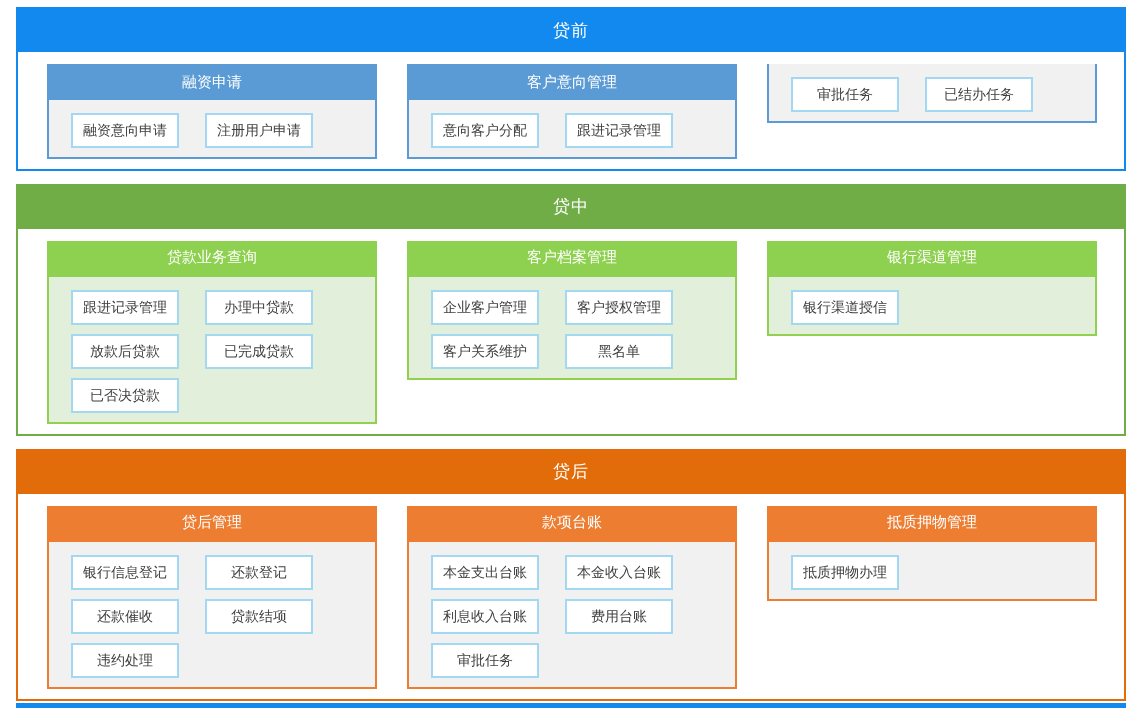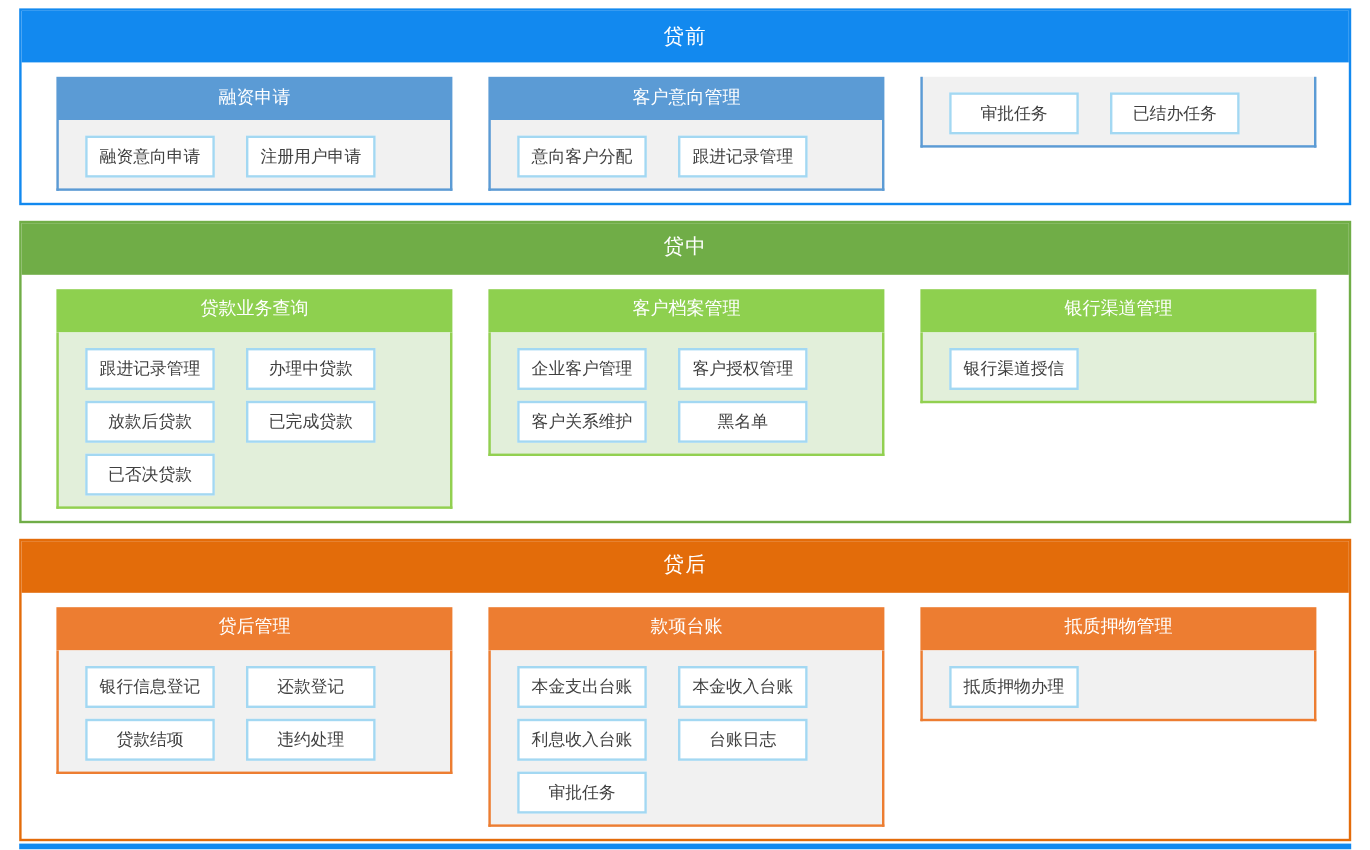--- a/index.html
+++ b/index.html
@@ -137,31 +137,32 @@
       </div>
     </section>
     <section class="zone zone-gap" style="--zone-border: #e36c0a; --zone-header-bg: #e36c0a; --panel-header-bg: #ed7d31; --panel-border: #ed7d31; --panel-body-bg: #f1f1f1;">
       <div class="zone-header">贷后</div>
       <div class="zone-body">
         <div class="panel">
           <div class="panel-header">贷后管理</div>
           <div class="panel-body">
             <button class="menu-btn" type="button">银行信息登记</button>
             <button class="menu-btn" type="button">还款登记</button>
+            <button class="menu-btn" type="button">还款催收</button>
             <button class="menu-btn" type="button">贷款结项</button>
             <button class="menu-btn" type="button">违约处理</button>
           </div>
         </div>
         <div class="panel">
           <div class="panel-header">款项台账</div>
           <div class="panel-body">
             <button class="menu-btn" type="button">本金支出台账</button>
             <button class="menu-btn" type="button">本金收入台账</button>
             <button class="menu-btn" type="button">利息收入台账</button>
-            <button class="menu-btn" type="button">台账日志</button>
+            <button class="menu-btn" type="button">费用台账</button>
             <button class="menu-btn" type="button">审批任务</button>
           </div>
         </div>
         <div class="panel">
           <div class="panel-header">抵质押物管理</div>
           <div class="panel-body">
             <button class="menu-btn" type="button">抵质押物办理</button>
           </div>
         </div>
       </div>

